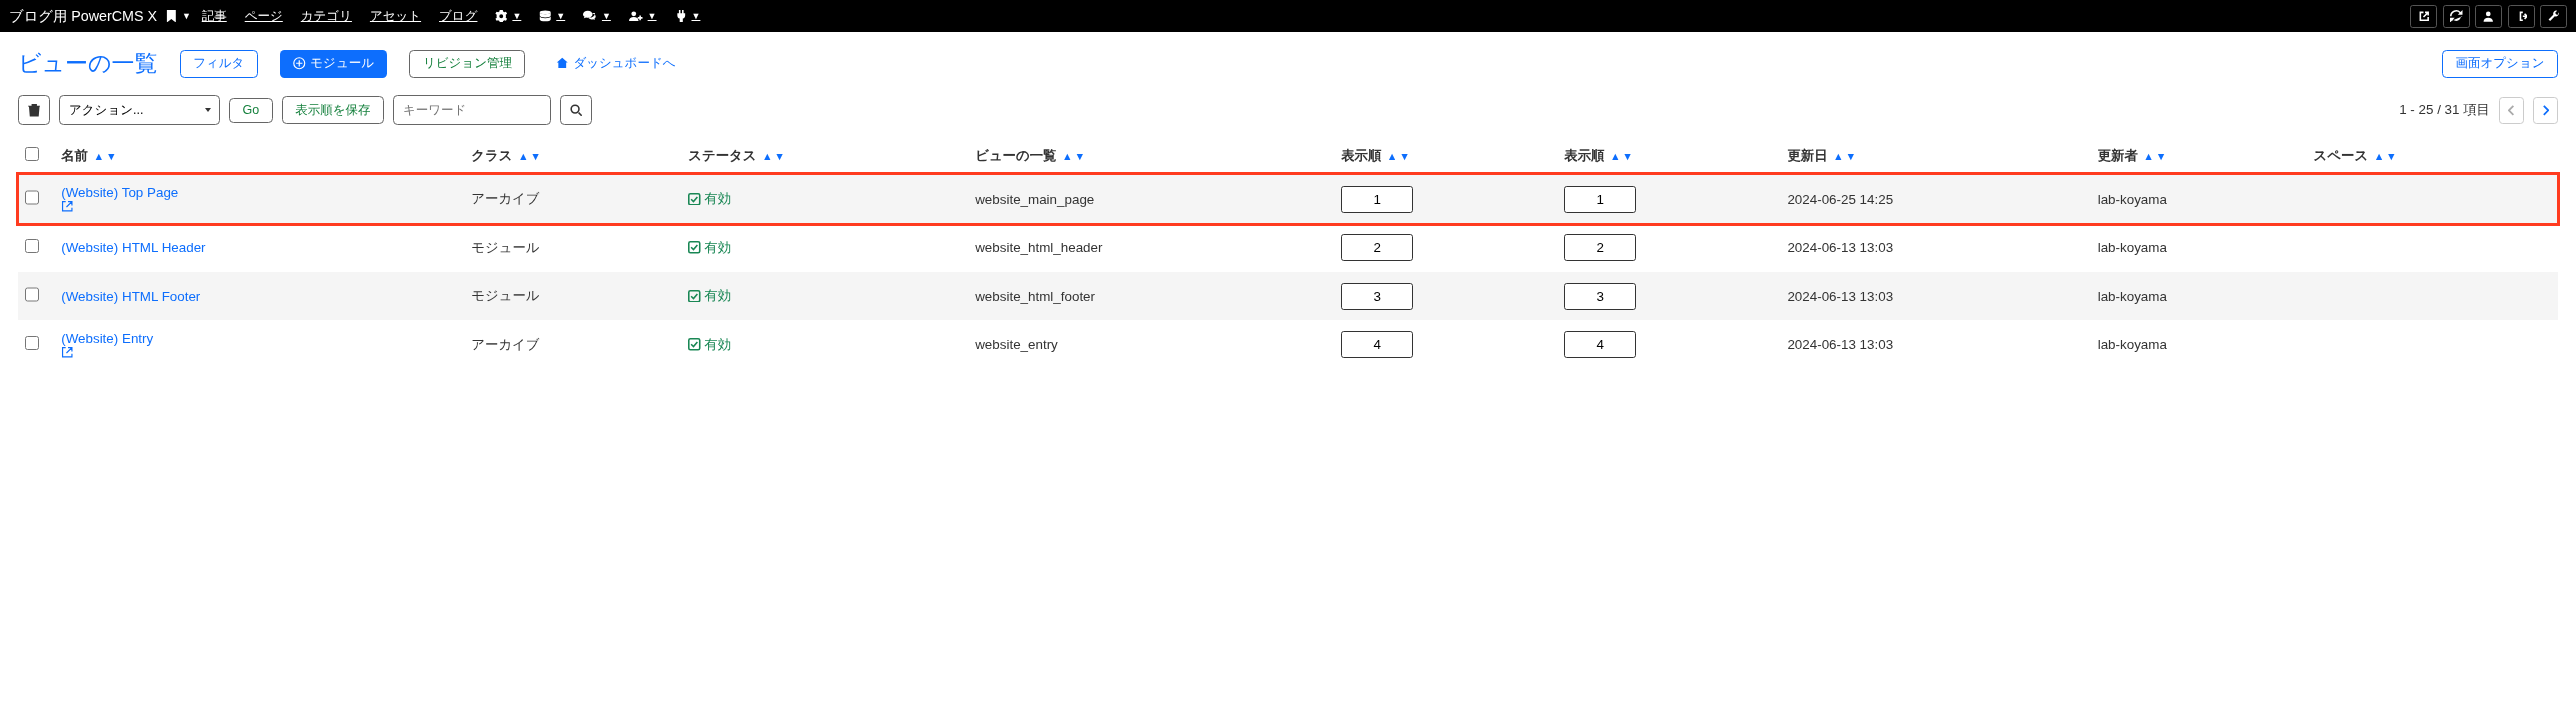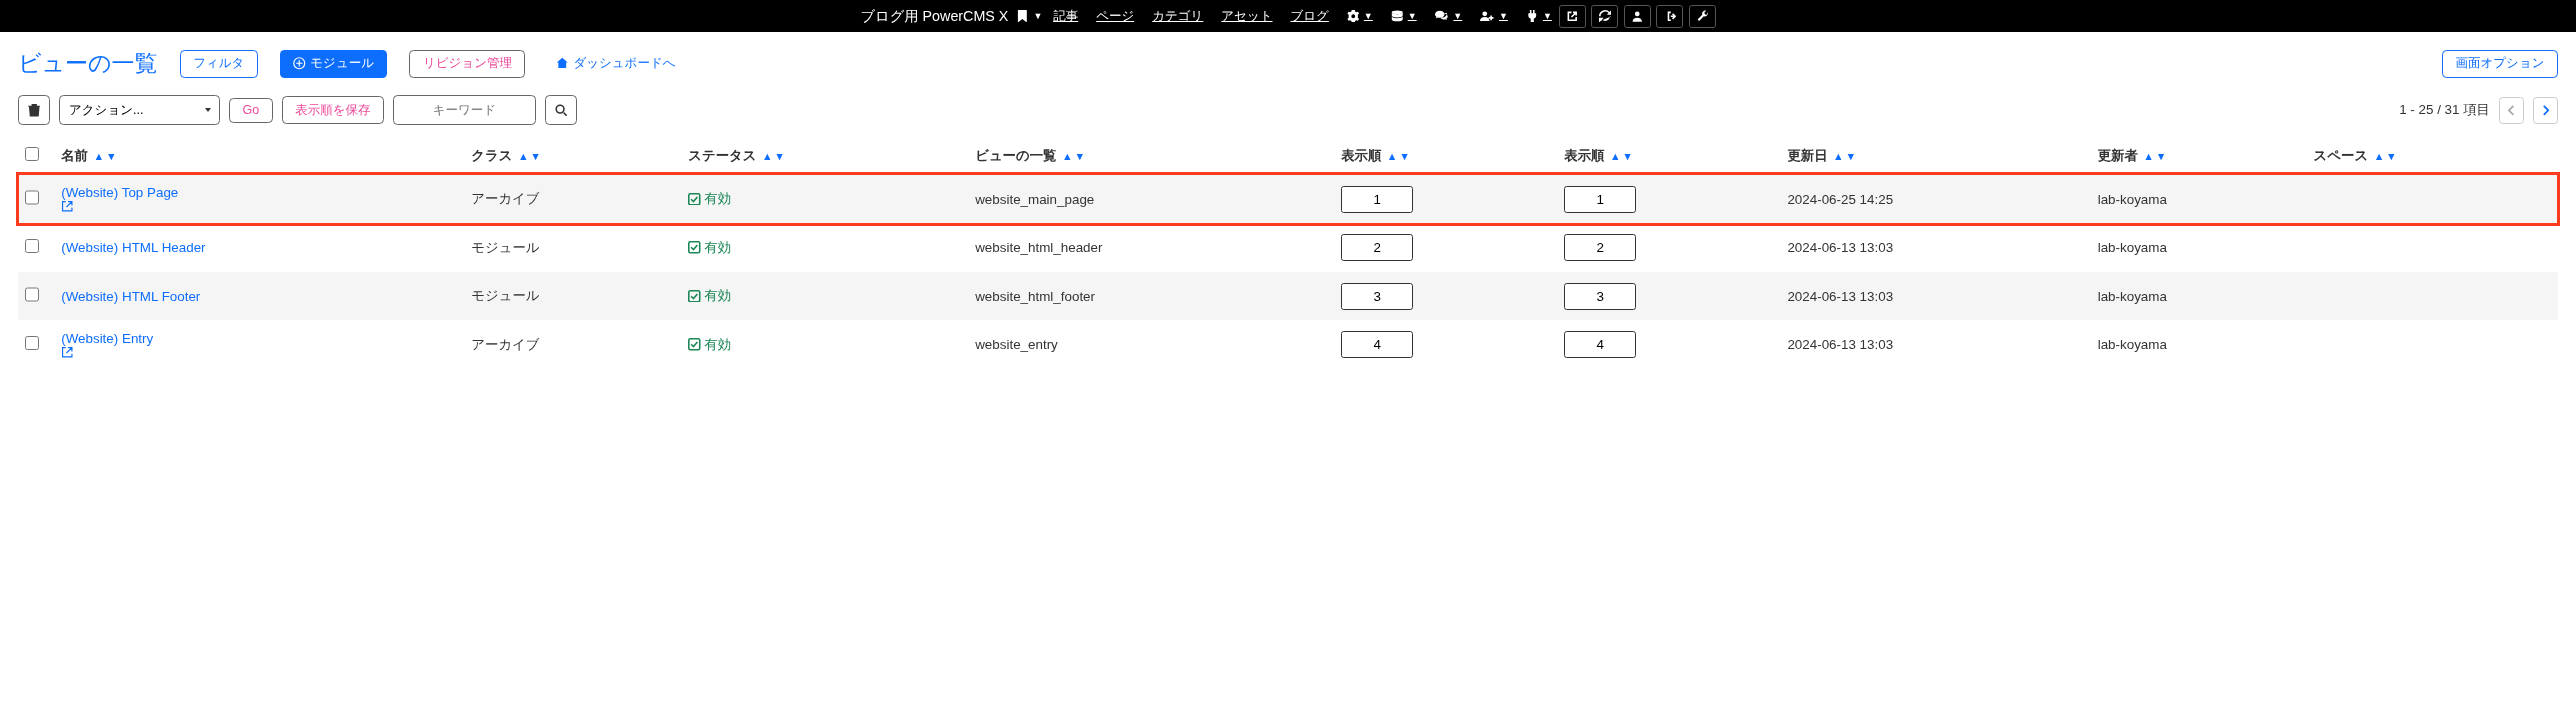--- a/index.html
+++ b/index.html
@@ -1,46 +1,46 @@
 <!DOCTYPE html>
 <html style="font-size:14.3px"><head>
 <meta charset="utf-8">
 <style>
 * { box-sizing: border-box; margin: 0; padding: 0; }
 body { font-family: -apple-system, BlinkMacSystemFont, "Segoe UI", sans-serif; font-size: 12.5px; color: #333; }
 
 
-.topnav { background: #000; color: #fff; height: 32px; display: flex; align-items: center; padding: 0 9px; justify-content: center; }
+.topnav { background: #000; color: #fff; height: 32px; display: flex; align-items: center; padding: 0 9px; justify-content: space-between; }
 .topnav-left { display: flex; align-items: center; gap: 3.6px; }
 .brand { font-size: 14.3px; font-weight: 500; margin-right: 5.4px; }
 .nav-item { color: #fff; padding: 0 7.2px; cursor: pointer; font-size: 12.5px; display: flex; align-items: center; gap: 2.7px; text-decoration: underline; }
 .nav-icon { display: inline-flex; align-items: center; }
 .caret { font-size: 9px; margin-left: 1.8px; }
 .topnav-right { display: flex; gap: 5.4px; }
 .nav-btn { border: 0.9px solid #555; background: #000; color: #fff; width: 27px; height: 23px; display: flex; align-items: center; justify-content: center; border-radius: 2.7px; cursor: pointer; }
 
 
 .page-header { display: flex; align-items: center; padding: 16px 18px 9px; gap: 22px; }
 .page-title { color: #0d6efd; font-size: 23px; font-weight: 400; }
 .btn { border-radius: 4.5px; padding: 4.5px 12.5px; font-size: 12.5px; cursor: pointer; border: 0.9px solid transparent; display: inline-flex; align-items: center; gap: 4.5px; }
 .btn-outline-blue { border-color: #0d6efd; color: #0d6efd; background: #fff; }
 .btn-blue { background: #0d6efd; color: #fff; }
-.btn-outline-grey { border-color: #666; color: #ec4899; background: #fff; }
+.btn-outline-grey { border-color: #666; color: #15803d; background: #fff; }
 .link-blue { color: #0d6efd; text-decoration: none; display: inline-flex; align-items: center; gap: 4.5px; margin-left: 9px; }
 .spacer { flex: 1; }
 
 
 .toolbar { display: flex; align-items: center; padding: 7.2px 18px 12.5px; gap: 9px; }
 .icon-btn { border: 0.9px solid #666; background: #fff; width: 32px; height: 30px; display: flex; align-items: center; justify-content: center; border-radius: 4.5px; cursor: pointer; }
 .select { border: 0.9px solid #666; border-radius: 4.5px; height: 30px; padding: 0 27px 0 9px; background: #fff; appearance: none; font-size: 12.5px; position: relative; }
 .select-wrap { position: relative; display: inline-block; }
 .select-wrap::after { content: ""; position: absolute; right: 9px; top: 50%; transform: translateY(-50%); width: 0; height: 0; border-left: 3.6px solid transparent; border-right: 3.6px solid transparent; border-top: 4.5px solid #333; }
 .select-wrap::before { content: ""; position: absolute; right: 9px; top: 35%; transform: translateY(-50%); width: 0; height: 0; border-left: 3.6px solid transparent; border-right: 3.6px solid transparent; border-bottom: 4.5px solid #333; }
 .input { border: 0.9px solid #666; border-radius: 4.5px; height: 30px; padding: 0 9px; font-size: 12.5px; }
-.input-search { width: 143px; text-align: center; }
+.input-search { width: 158px; }
 .pager { display: flex; align-items: center; gap: 9px; margin-left: auto; }
 .pager-text { font-size: 13.4px; }
 .pager-btn { border: 0.9px solid #ccc; background: #fff; width: 25px; height: 27px; display: flex; align-items: center; justify-content: center; border-radius: 3.6px; cursor: pointer; color: #0d6efd; }
 .pager-btn.disabled { color: #aaa; }
 
 
 .table { width: calc(100% - 36px); margin: 0 18px; border-collapse: collapse; }
 .table th { text-align: left; padding: 9px 7.2px; font-weight: 700; font-size: 13.4px; border-bottom: 0.9px solid #ddd; }
 .table td { padding: 10.7px 7.2px; font-size: 13.4px; }
 .table tbody tr:nth-child(odd) { background: #f5f5f5; }

